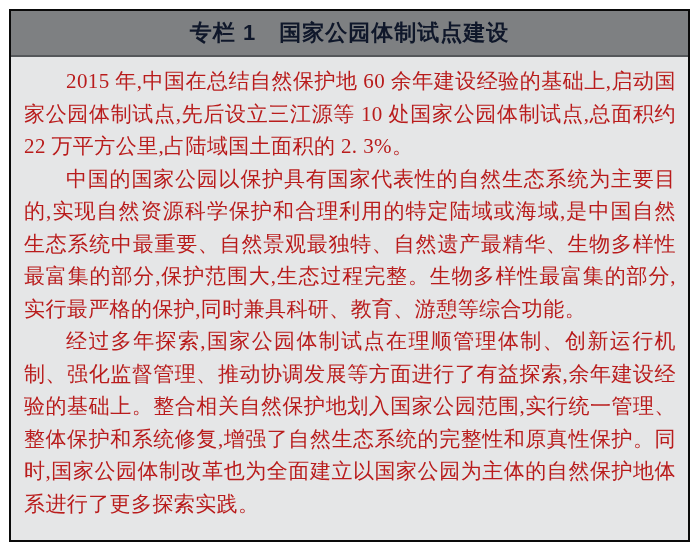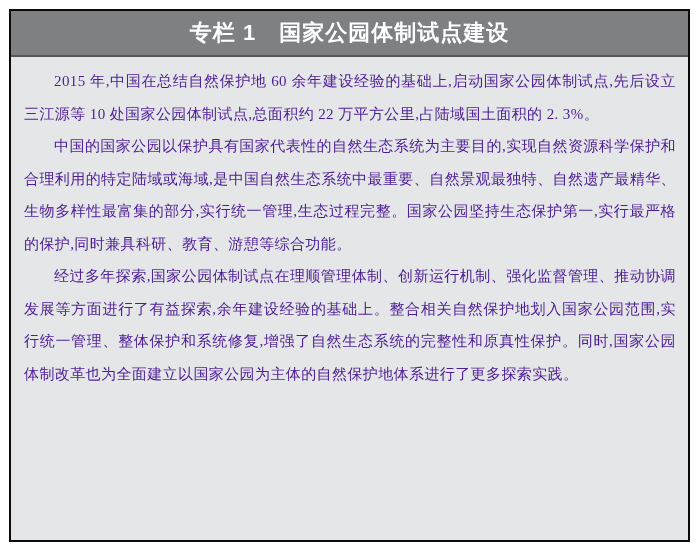--- a/index.html
+++ b/index.html
@@ -27,45 +27,45 @@
   }
   .column-header {
     height: 44px;
     background: #7e8082;
     border-bottom: 2px solid #55585b;
     display: flex;
     align-items: center;
     justify-content: center;
   }
   .column-title {
-    color: #ffffff;
+    color: #0f172a;
     font-family: "Liberation Sans", "DejaVu Sans", sans-serif;
     font-weight: bold;
     font-size: 22px;
     letter-spacing: 1px;
     white-space: pre;
   }
   .column-body {
     padding: 8px 12px 0 13px;
-    color: #4c1d95;
-    font-size: 15px;
+    color: #b91c1c;
+    font-size: 21px;
     line-height: 32.5px;
     text-align: justify;
     letter-spacing: 0.4px;
   }
   .column-body p {
     margin: 0;
     text-indent: 2em;
   }
 </style>
 </head>
 <body>
 
 <div class="column-box">
   <div class="column-header">
     <span class="column-title">专栏 1　国家公园体制试点建设</span>
   </div>
   <div class="column-body">
     <p>2015 年,中国在总结自然保护地 60 余年建设经验的基础上,启动国家公园体制试点,先后设立三江源等 10 处国家公园体制试点,总面积约 22 万平方公里,占陆域国土面积的 2. 3%。</p>
-    <p>中国的国家公园以保护具有国家代表性的自然生态系统为主要目的,实现自然资源科学保护和合理利用的特定陆域或海域,是中国自然生态系统中最重要、自然景观最独特、自然遗产最精华、生物多样性最富集的部分,实行统一管理,生态过程完整。国家公园坚持生态保护第一,实行最严格的保护,同时兼具科研、教育、游憩等综合功能。</p>
+    <p>中国的国家公园以保护具有国家代表性的自然生态系统为主要目的,实现自然资源科学保护和合理利用的特定陆域或海域,是中国自然生态系统中最重要、自然景观最独特、自然遗产最精华、生物多样性最富集的部分,保护范围大,生态过程完整。生物多样性最富集的部分,实行最严格的保护,同时兼具科研、教育、游憩等综合功能。</p>
     <p>经过多年探索,国家公园体制试点在理顺管理体制、创新运行机制、强化监督管理、推动协调发展等方面进行了有益探索,余年建设经验的基础上。整合相关自然保护地划入国家公园范围,实行统一管理、整体保护和系统修复,增强了自然生态系统的完整性和原真性保护。同时,国家公园体制改革也为全面建立以国家公园为主体的自然保护地体系进行了更多探索实践。</p>
   </div>
 </div>
 
 </body></html>

